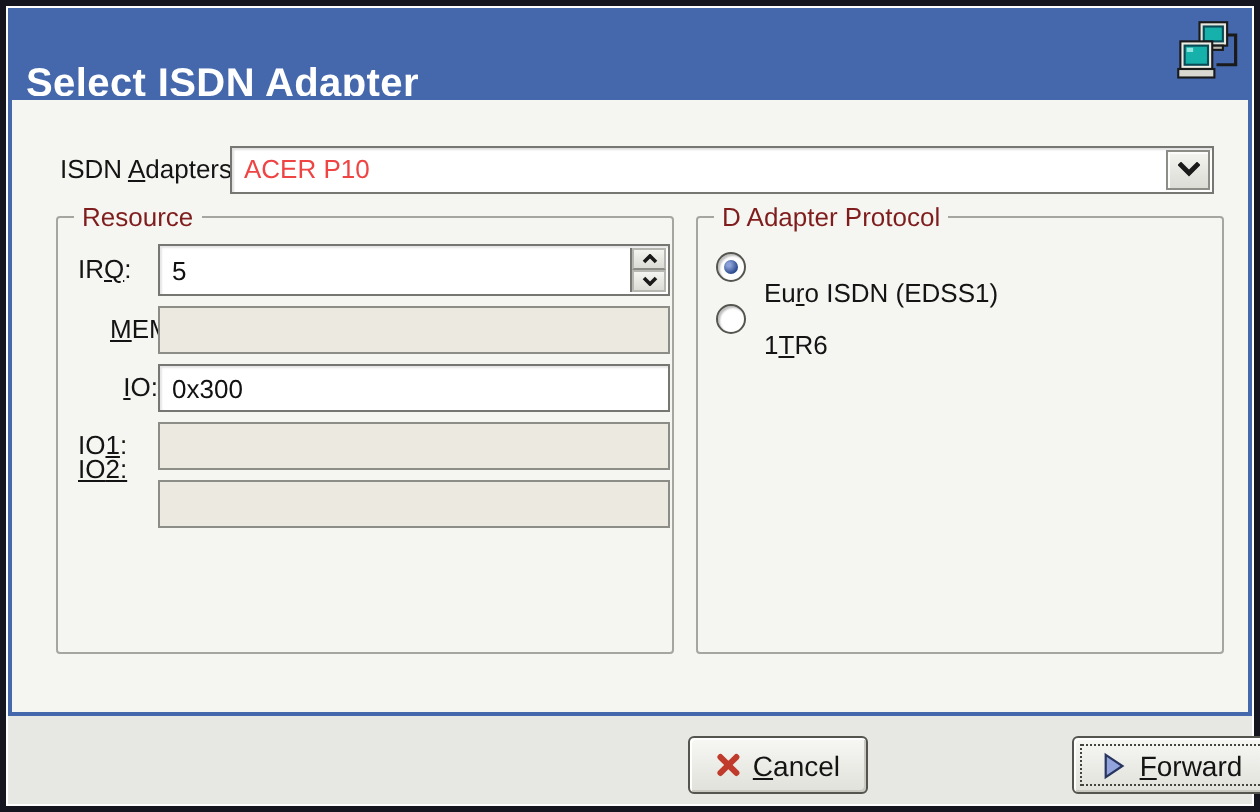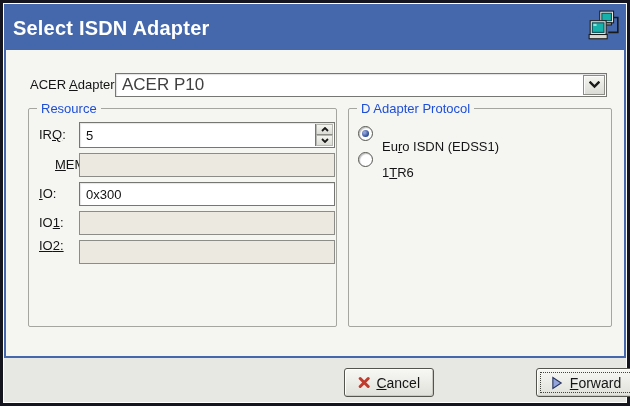--- a/index.html
+++ b/index.html
@@ -15,57 +15,57 @@
   .win-inner {
     position:absolute; left:1px; top:1px; right:1px; bottom:1px;
     background:#e7e7e4;
   }
   
   .titlebar {
     position:absolute; left:0; top:0; right:0; height:44px;
     background:#4568ad;
   }
   .titlebar .title {
-    position:absolute; left:9px; top:1px; height:44px; line-height:46px;
+    position:absolute; left:9px; top:15px; height:44px; line-height:46px;
     color:#ffffff; font-size:20px; font-weight:bold; letter-spacing:0.2px;
   }
   .net-icon { position:absolute; right:5px; top:4px; }
   
   .content {
     position:absolute; left:0; top:44px; right:0; height:310px;
     box-sizing:border-box; border:2px solid #4568ad; background:#f5f5f2;
   }
   .lbl { color:#141414; font-size:13px; }
   .mn { text-decoration:underline; }
   
   .adapter-label { position:absolute; left:24px; top:23px; height:24px; line-height:24px; }
   .combo {
     position:absolute; left:109px; top:23px; width:492px; height:24px;
     box-sizing:border-box; background:#ffffff; border:1px solid #767672;
     box-shadow:inset 1px 1px 1px rgba(0,0,0,0.12);
   }
   .combo-value {
     position:absolute; left:6px; top:0; height:22px; line-height:22px;
-    font-size:17px; color:#404040;
+    font-size:13px; color:#ef4444;
   }
   .combo-btn {
     position:absolute; right:1px; top:1px; bottom:1px; width:22px;
     background:linear-gradient(#f4f4f0,#dcdcd6);
     border:1px solid #8d8d87; box-sizing:border-box;
     box-shadow:inset 1px 1px 0 #fcfcfa;
     display:flex; align-items:center; justify-content:center;
   }
   
   .groupbox {
     position:absolute; box-sizing:border-box;
     border:1px solid #a6a6a0; border-radius:2px;
   }
   .groupbox .legend {
     position:absolute; top:-8px; left:8px; background:#f5f5f2;
-    padding:0 4px; font-size:13px; color:#1d4ed8; line-height:15px;text-align:right;
+    padding:0 4px; font-size:13px; color:#7f1d1d; line-height:15px;text-align:right;
   }
   .gb-resource { left:22px; top:58px; width:309px; height:219px; }
   .gb-protocol { left:342px; top:58px; width:264px; height:219px; }
   
   .field-label { position:absolute; left:10px; width:40px; }
   .entry {
     position:absolute; left:50px; width:256px; height:24px;
     box-sizing:border-box; border:1px solid #767672; background:#fff;
     box-shadow:inset 1px 1px 1px rgba(0,0,0,0.10);
   }
@@ -134,21 +134,21 @@
         <rect x="14" y="13" width="9" height="2" fill="#b8b8b0" stroke="#1a1a1a"></rect>
         <rect x="3" y="11" width="15" height="13" fill="#eeeee6" stroke="#1a1a1a"></rect>
         <rect x="5" y="13" width="11" height="9" fill="#17b1ab" stroke="#0a4a55"></rect>
         <rect x="6" y="14" width="3" height="2" fill="#8fe6e0" stroke="none"></rect>
         <rect x="2" y="24" width="17" height="4" fill="#d9d9d1" stroke="#1a1a1a"></rect>
       </svg>
     </div>
 
     <div class="content">
 
-      <label class="lbl adapter-label"><span>ACER </span><span class="mn">A</span><span>dapters:</span></label>
+      <label class="lbl adapter-label"><span>ISDN </span><span class="mn">A</span><span>dapters:</span></label>
 
       <div class="combo">
         <span class="combo-value">ACER P10</span>
         <span class="combo-btn">
           <svg width="11" height="8" viewBox="0 0 11 8">
             <polyline points="1.5,1.5 5.5,5.5 9.5,1.5" fill="none" stroke="#1a1a1a" stroke-width="2.4" stroke-linecap="square"></polyline>
           </svg>
         </span>
       </div>
 
@@ -170,31 +170,31 @@
               </svg>
             </span>
           </span>
         </div>
 
         <label class="lbl field-label" style="top:44px; line-height:24px;margin-left:16px;"><span></span><span class="mn">M</span><span>EM:</span></label>
         <div class="entry disabled" style="top:44px;">
           <input type="text" disabled="" value="" style="">
         </div>
 
-        <label class="lbl field-label" style="top:73px; line-height:24px;"><span></span><span class="mn">I</span><span>O:</span></label>
+        <label class="lbl field-label" style="top:73px; line-height:24px;text-align:right;"><span></span><span class="mn">I</span><span>O:</span></label>
         <div class="entry" style="top:73px;padding-left:32px;">
           <input type="text" value="0x300" style="">
         </div>
 
         <label class="lbl field-label" style="top:102px; line-height:24px;"><span>IO</span><span class="mn">1</span><span>:</span></label>
         <div class="entry disabled" style="top:102px;">
           <input type="text" disabled="" value="" style="">
         </div>
 
-        <label class="lbl field-label" style="top:125px; line-height:24px;text-decoration:underline;"><span>IO</span><span class="mn">2</span><span>:</span></label>
+        <label class="lbl field-label" style="top:114px; line-height:24px;text-decoration:underline;"><span>IO</span><span class="mn">2</span><span>:</span></label>
         <div class="entry disabled" style="top:131px;">
           <input type="text" disabled="" value="" style="">
         </div>
       </div>
 
       <div class="groupbox gb-protocol">
         <span class="legend">D Adapter Protocol</span>
 
         <div class="radio-row" style="top:16px;">
           <span class="radio selected"></span>

